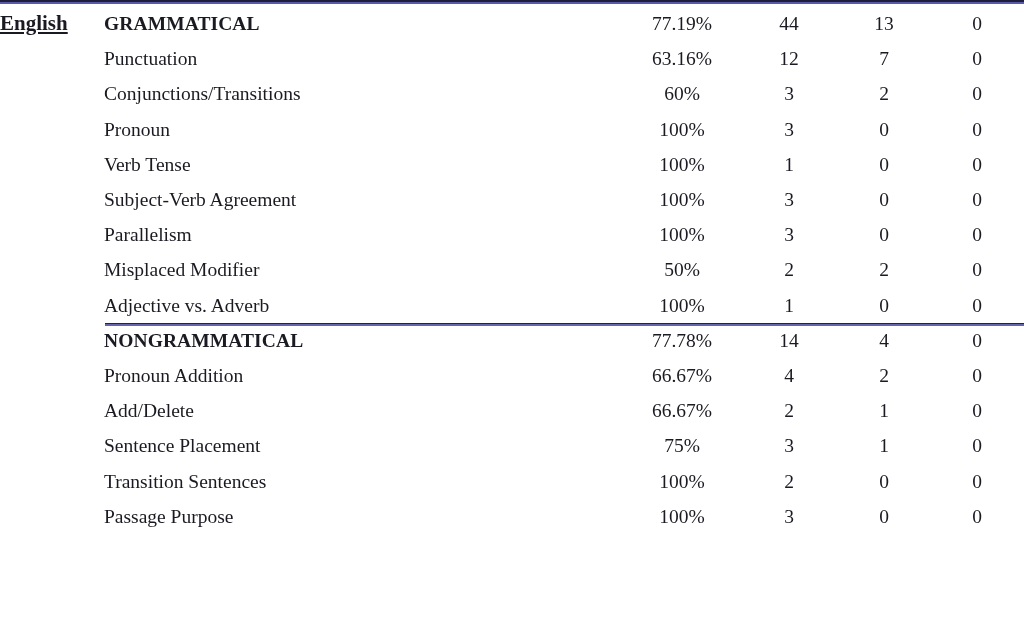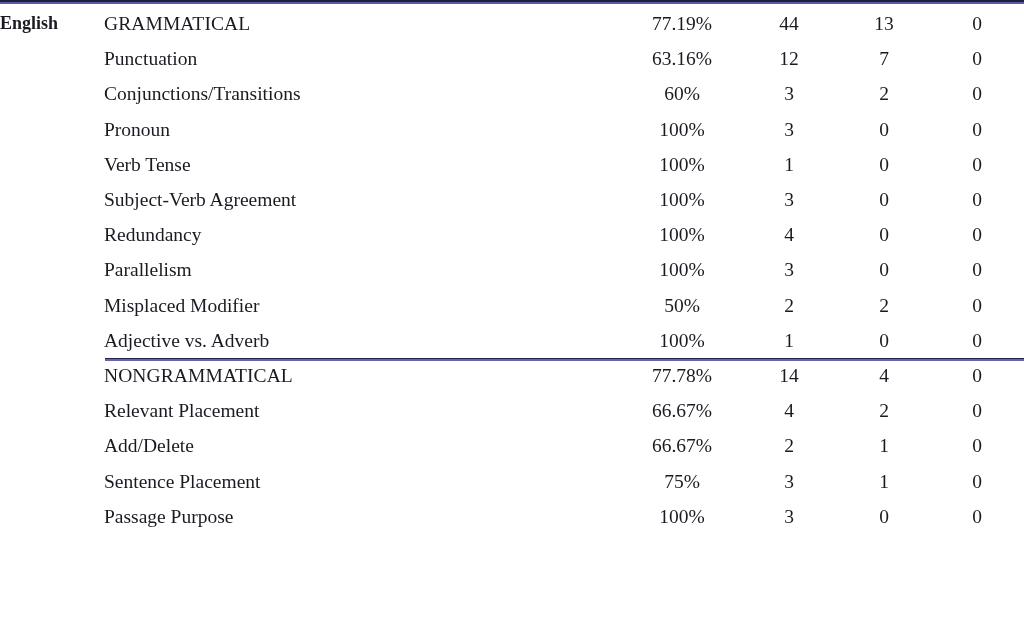--- a/index.html
+++ b/index.html
@@ -68,28 +68,29 @@
     height: 35.2px;
     line-height: 35.2px;
     vertical-align: middle;
     white-space: nowrap;
     border: 0;
   }
 
   td.lang-cell {
     font-weight: bold;
     padding-left: 10px;
-    font-size: 18px;
+    font-size: 21px;
+    text-decoration: underline;
   }
 
   td.cat-cell {
     padding-left: 8px;
   }
   tr.section-head td.cat-cell {
-    font-weight: normal;
+    font-weight: bold;
     letter-spacing: 0.1px;
   }
 
   td.num-cell {
     text-align: center;
   }
   tr.section-head td.num-cell {
     font-weight: normal;
   }
 
@@ -182,28 +183,20 @@
         <tr>
           <td class="lang-cell"></td>
           <td class="cat-cell">Subject-Verb Agreement</td>
           <td class="num-cell">100%</td>
           <td class="num-cell">3</td>
           <td class="num-cell">0</td>
           <td class="num-cell">0</td>
         </tr>
         <tr>
           <td class="lang-cell"></td>
-          <td class="cat-cell">Redundancy</td>
-          <td class="num-cell">100%</td>
-          <td class="num-cell">4</td>
-          <td class="num-cell">0</td>
-          <td class="num-cell">0</td>
-        </tr>
-        <tr>
-          <td class="lang-cell"></td>
           <td class="cat-cell">Parallelism</td>
           <td class="num-cell">100%</td>
           <td class="num-cell">3</td>
           <td class="num-cell">0</td>
           <td class="num-cell">0</td>
         </tr>
         <tr>
           <td class="lang-cell"></td>
           <td class="cat-cell">Misplaced Modifier</td>
           <td class="num-cell">50%</td>
@@ -230,21 +223,21 @@
         <tr class="section-head">
           <td class="lang-cell"></td>
           <td class="cat-cell">NONGRAMMATICAL</td>
           <td class="num-cell">77.78%</td>
           <td class="num-cell">14</td>
           <td class="num-cell">4</td>
           <td class="num-cell">0</td>
         </tr>
         <tr>
           <td class="lang-cell"></td>
-          <td class="cat-cell">Relevant Placement</td>
+          <td class="cat-cell">Pronoun Addition</td>
           <td class="num-cell">66.67%</td>
           <td class="num-cell">4</td>
           <td class="num-cell">2</td>
           <td class="num-cell">0</td>
         </tr>
         <tr>
           <td class="lang-cell"></td>
           <td class="cat-cell">Add/Delete</td>
           <td class="num-cell">66.67%</td>
           <td class="num-cell">2</td>
@@ -254,20 +247,28 @@
         <tr>
           <td class="lang-cell"></td>
           <td class="cat-cell">Sentence Placement</td>
           <td class="num-cell">75%</td>
           <td class="num-cell">3</td>
           <td class="num-cell">1</td>
           <td class="num-cell">0</td>
         </tr>
         <tr>
           <td class="lang-cell"></td>
+          <td class="cat-cell">Transition Sentences</td>
+          <td class="num-cell">100%</td>
+          <td class="num-cell">2</td>
+          <td class="num-cell">0</td>
+          <td class="num-cell">0</td>
+        </tr>
+        <tr>
+          <td class="lang-cell"></td>
           <td class="cat-cell">Passage Purpose</td>
           <td class="num-cell">100%</td>
           <td class="num-cell">3</td>
           <td class="num-cell">0</td>
           <td class="num-cell">0</td>
         </tr>
       </tbody>
   </table>
 
 </div>

